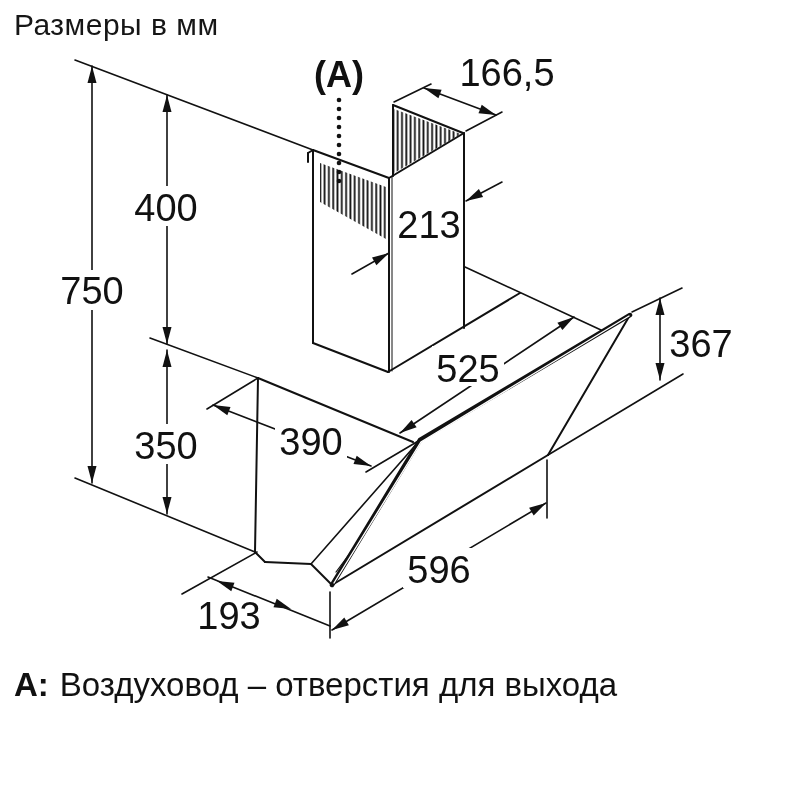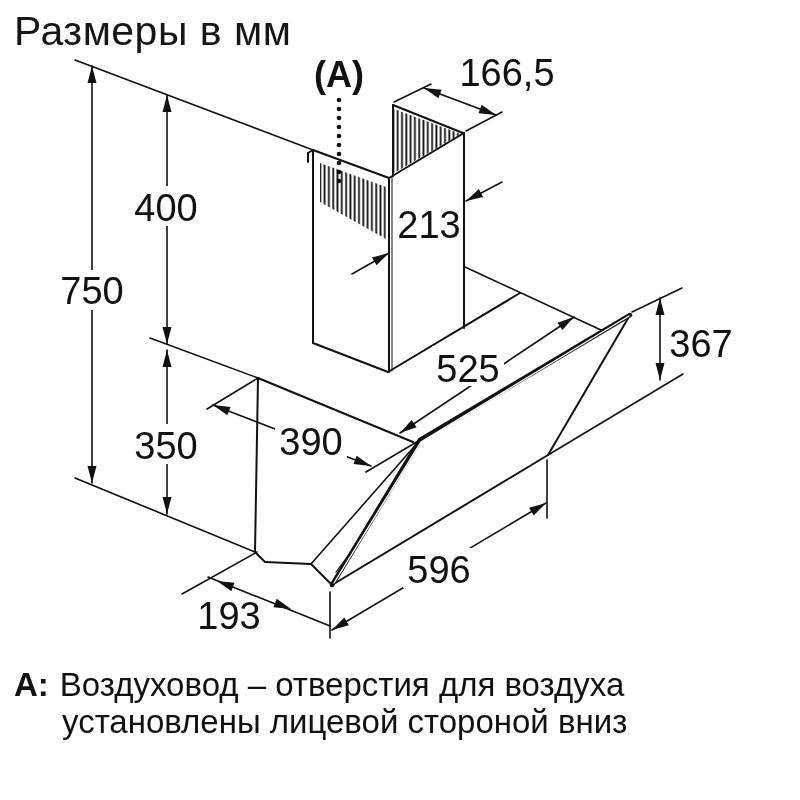--- a/index.html
+++ b/index.html
@@ -2,21 +2,21 @@
 <html><head>
 <meta charset="utf-8">
 <style>
   html,body{margin:0;padding:0;background:#ffffff;}
   .page{
     position:relative;width:800px;height:800px;background:#ffffff;
     font-family:"Liberation Sans","DejaVu Sans",sans-serif;color:#111;
     overflow:hidden;
   }
   .title{
-    position:absolute;left:14px;top:8px;font-size:41px;letter-spacing:0.5px;color:#161616;
+    position:absolute;left:14px;top:8px;font-size:30px;letter-spacing:0.5px;color:#161616;
   }
   .drawing{position:absolute;left:0;top:0;}
   .note{
     position:absolute;left:14px;top:666px;width:772px;
     font-size:33px;line-height:37px;color:#111;
   }
   .note-line{white-space:nowrap;}
   .note-line.indented{padding-left:48px;}
   .note-prefix{font-weight:bold;margin-right:11px;}
   svg text{font-family:"Liberation Sans","DejaVu Sans",sans-serif;fill:#111;}
@@ -165,18 +165,17 @@
       <text class="dim-num" x="311" y="455">390</text>
       <text class="dim-num" x="701" y="357">367</text>
       <text class="dim-num" x="439" y="583">596</text>
       <text class="dim-num" x="229" y="629">193</text>
       <text class="dim-a" x="339" y="87">(A)</text>
     </g>
   </svg>
 
   <div class="note">
     <div class="note-line">
-      <span class="note-prefix">A:</span><span>Воздуховод – отверстия для воздуха</span>
+      <span class="note-prefix">A:</span><span>Воздуховод – отверстия для выхода</span>
     </div>
-    <div class="note-line indented">установлены лицевой стороной вниз</div>
   </div>
 
 </div>
 
 </body></html>

